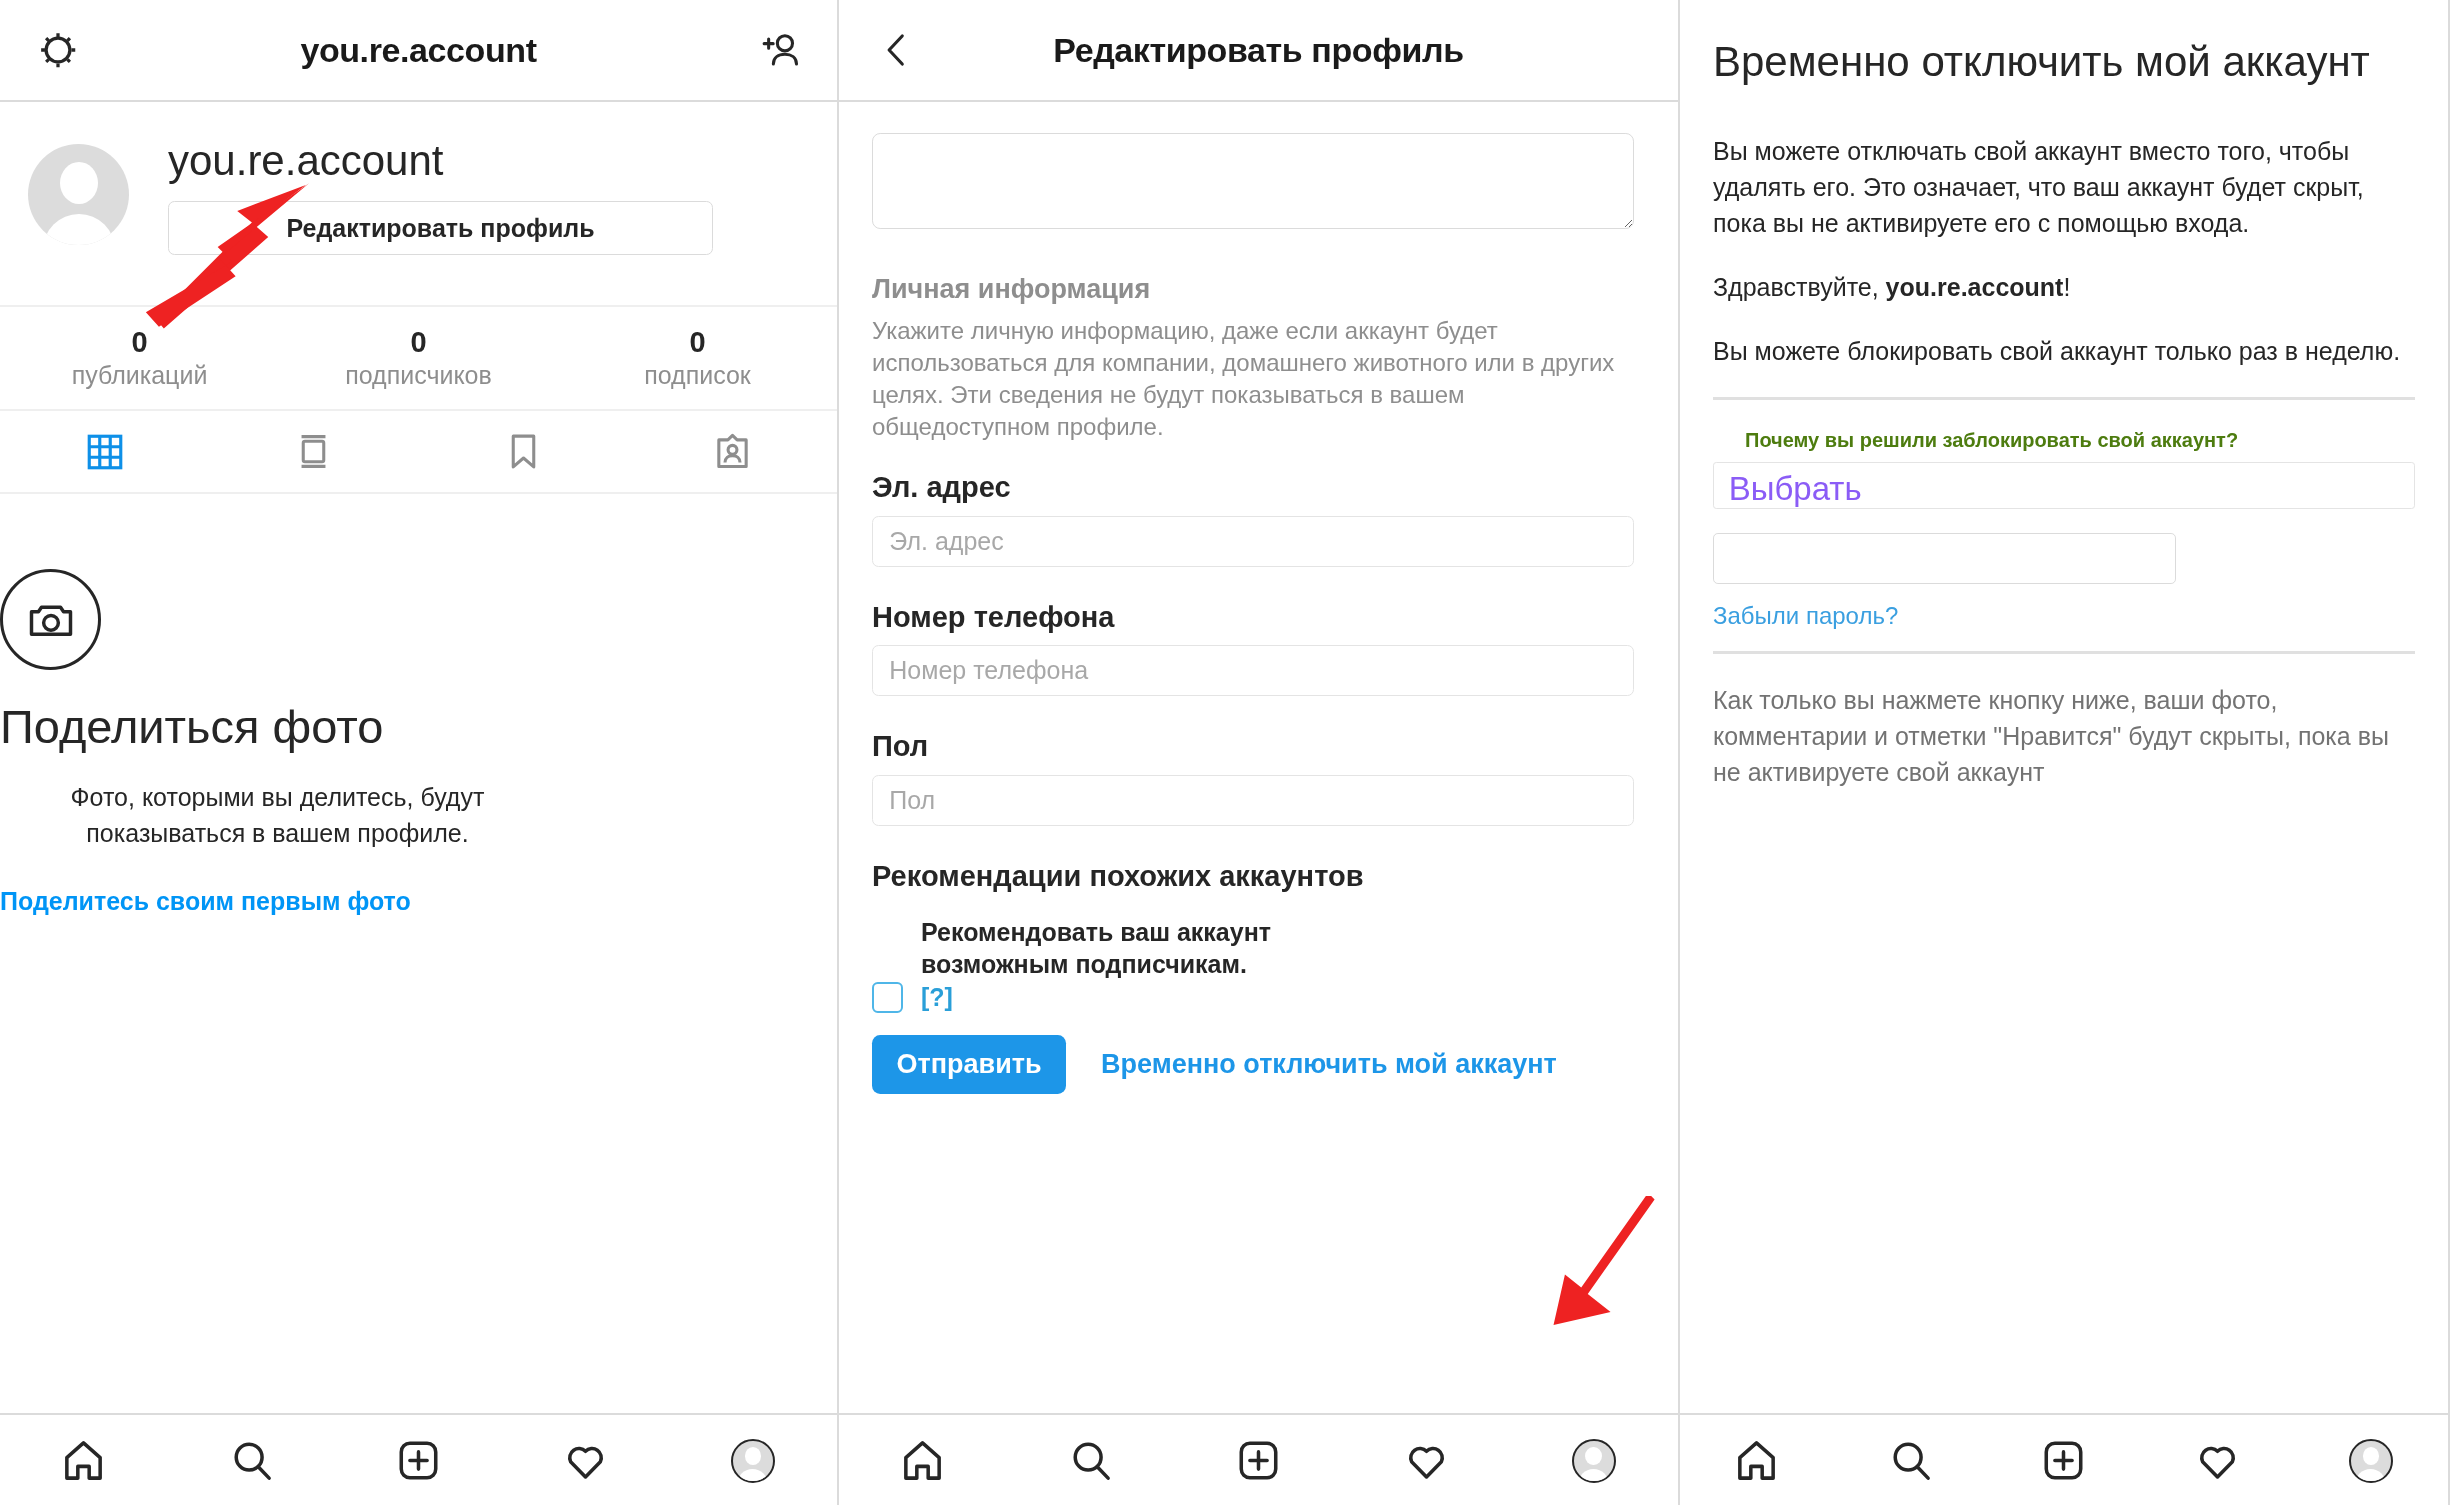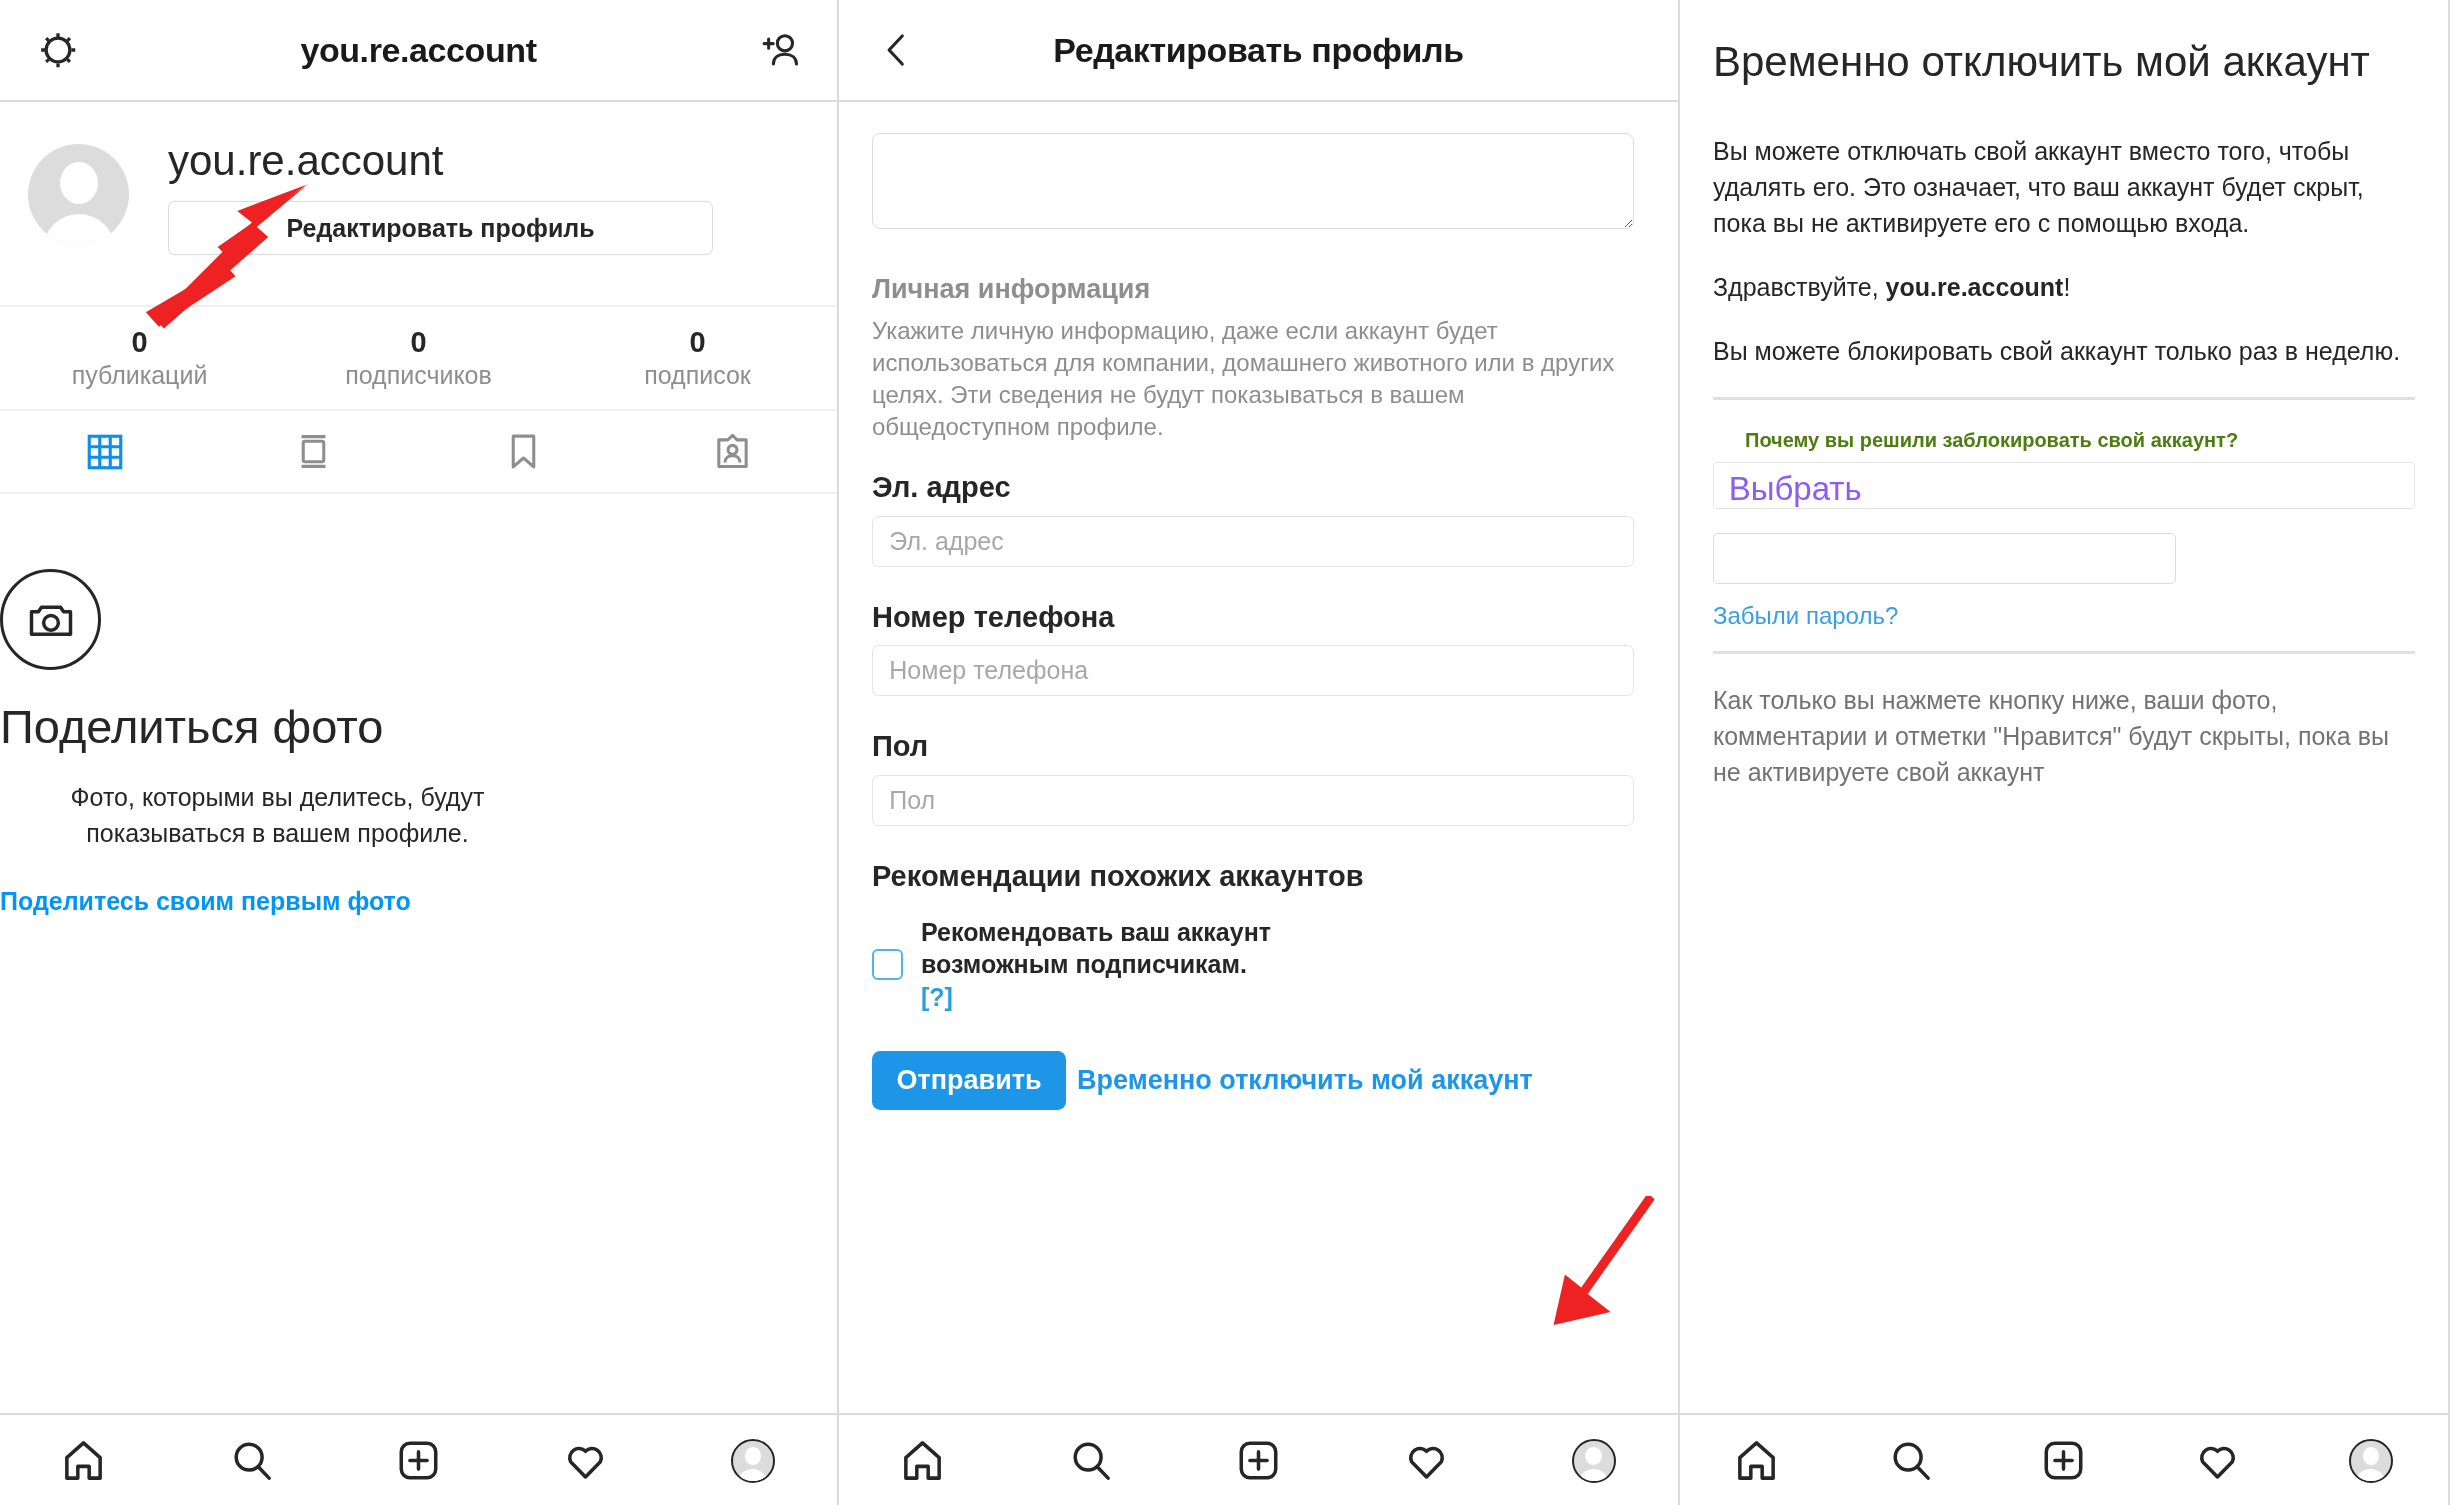--- a/index.html
+++ b/index.html
@@ -205,35 +205,35 @@
     font-size: 25px;
     color: #262626;
     margin-bottom: 34px;
     outline: none;
   }
   .fld-input::placeholder { color: #a8a8a8; }
   .rec-title {
     font-size: 29px; font-weight: bold; color: #262626;
     margin-bottom: 23px;
   }
-  .rec-row { display: flex; align-items: center; gap: 18px; margin-bottom: 38px; }
+  .rec-row { display: flex; align-items: flex-end; gap: 18px; margin-bottom: 22px; }
   .cbox {
     width: 31px; height: 31px;
     border: 2.5px solid #4fb6e8;
     border-radius: 5.7px;
     background: #fff;
     flex: 0 0 31px;
     cursor: pointer;
   }
   .rec-text {
     font-size: 25px; font-weight: bold; color: #262626; line-height: 1.3;
     max-width: 351px;
   }
   .q-link { color: #2a9fd8; font-weight: bold; }
-  .submit-row { display: flex; align-items: center; gap: 11px; }
+  .submit-row { display: flex; align-items: center; gap: 35px; }
   .submit-btn {
     background: #1d96e8;
     border: none;
     border-radius: 8.2px;
     color: #ffffff;
     font-family: "Liberation Sans", sans-serif;
     font-size: 27px;
     font-weight: bold;
     padding: 14px 24.5px;
     cursor: pointer;

